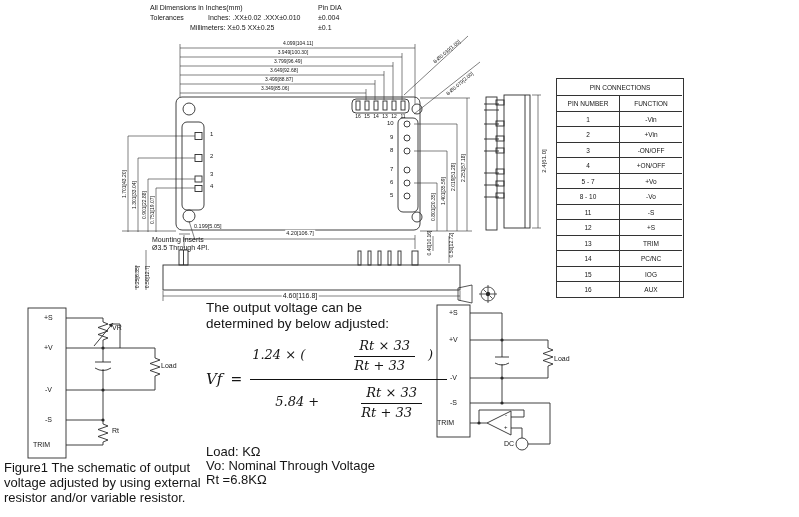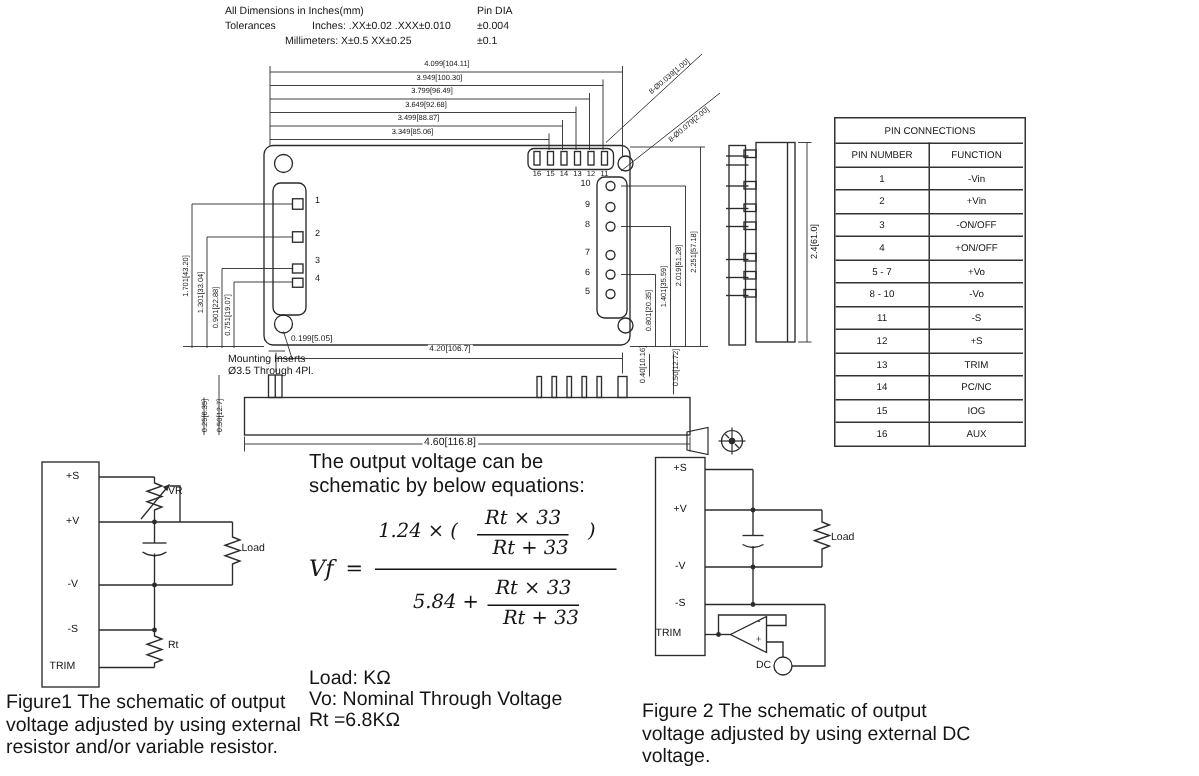--- a/index.html
+++ b/index.html
@@ -16,21 +16,21 @@
   .bgw{background:#fff;padding:0 1px;}
   .mi{font-family:"DejaVu Serif",serif;font-style:italic;font-size:13px;}
   
   .ptable{position:absolute;left:556px;top:78px;width:126px;border:1px solid #333;
           font-size:6.5px;text-align:center;background:#fff;}
   .pt-title{padding:5px 0 4px;}
   .trow{display:grid;grid-template-columns:63px 62px;}
   .pc{border-top:1px solid #333;padding:4px 0 3.5px;}
   .pc1{border-right:1px solid #333;}
   
-  .if{display:inline-flex;flex-direction:column;text-align:right;vertical-align:middle;}
+  .if{display:inline-flex;flex-direction:column;text-align:left;vertical-align:middle;margin-left:36px;}
   .ift{border-bottom:1px solid #111;padding:1px 5px 2px;}
   .ifb{padding-top:2px;}
 </style>
 </head>
 <body>
 
 <div id="page">
 
   <svg width="799" height="517" viewBox="0 0 799 517">
     <g stroke="#2b2b2b" stroke-width="0.9" fill="none">
@@ -320,21 +320,21 @@
         <div class="pc pc1">15</div>
         <div class="pc">IOG</div>
       </div>
     <div class="trow">
         <div class="pc pc1">16</div>
         <div class="pc">AUX</div>
       </div>
   </div>
 
   <div class="lbl f135 pre" style="left:206px;top:300px">The output voltage can be
-schematic by below equations:</div>
+determined by below adjusted:</div>
 
   <div class="lbl" style="left:206px;top:336px">
     <div style="display:flex;align-items:center;gap:8px">
       <span class="mi" style="font-size:15px">Vf</span>
       <span class="mi" style="font-size:14px">=</span>
       <div style="display:flex;flex-direction:column;text-align:center">
         <div style="border-bottom:1.3px solid #111;padding:2px 14px 5px 2px;display:flex;align-items:center;justify-content:center;gap:13px">
           <span class="mi">1.24 × (</span>
           <span class="if">
               <span class="ift mi">Rt × 33</span>
@@ -371,18 +371,15 @@
 
   <div class="lbl f7" style="left:449px;top:309px">+S</div>
   <div class="lbl f7" style="left:449px;top:336px">+V</div>
   <div class="lbl f7" style="left:450px;top:374px">-V</div>
   <div class="lbl f7" style="left:450px;top:399px">-S</div>
   <div class="lbl f7" style="left:437px;top:419px">TRIM</div>
   <div class="lbl f7" style="left:554px;top:355px">Load</div>
   <div class="lbl f7" style="left:504px;top:440px">DC</div>
   <div class="lbl f6" style="left:505px;top:412px">-</div>
   <div class="lbl f6" style="left:504px;top:424px">+</div>
-  <div class="lbl f13 pre" style="left:428px;top:467px">Figure 2 The schematic of output
-voltage adjusted by using external DC
-voltage.</div>
 
 
 </div>
 
 </body></html>

